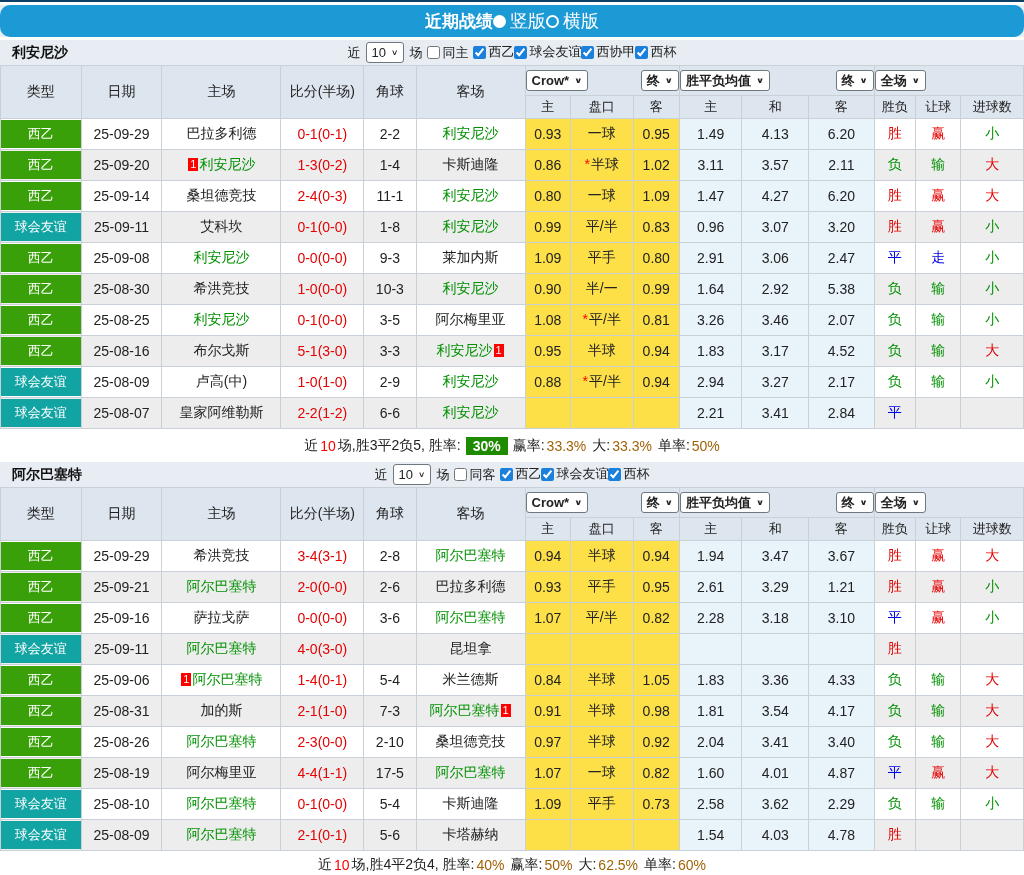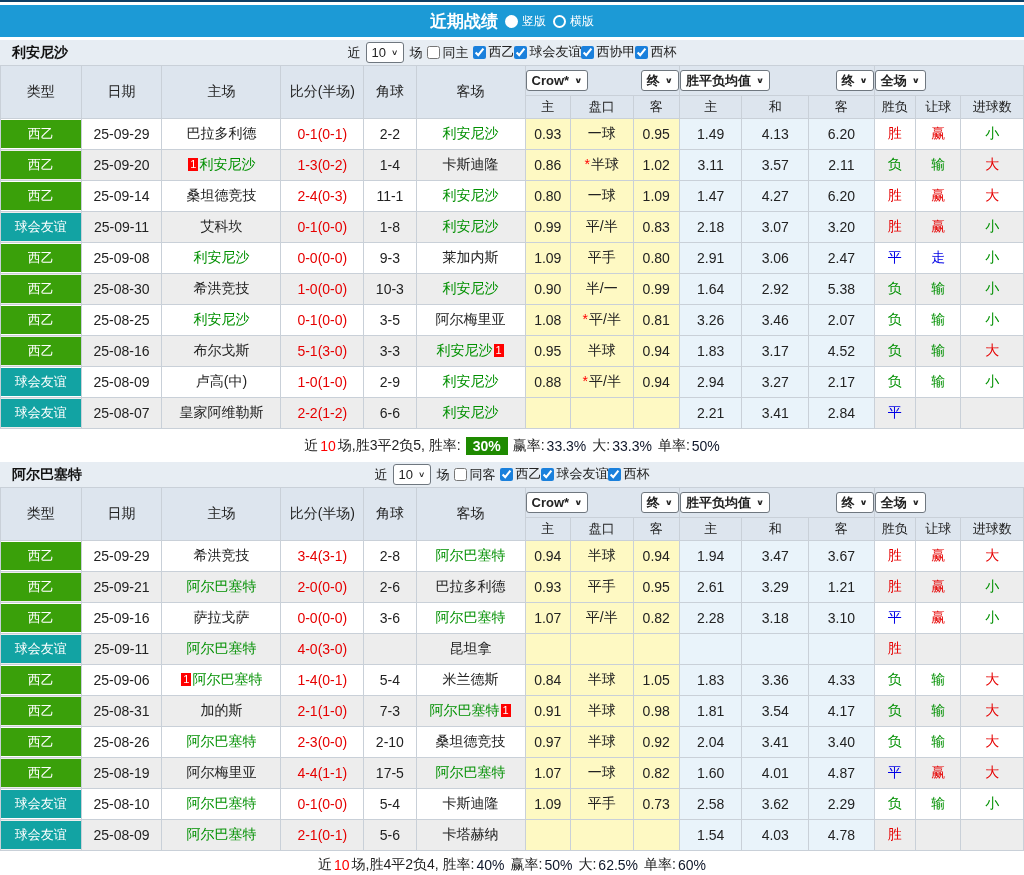--- a/index.html
+++ b/index.html
@@ -6,27 +6,27 @@
   body{
     width:1024px;height:875px;overflow:hidden;
     background:#e9eef4;color:#222;
     font-family:"Liberation Sans","DejaVu Sans",sans-serif;font-size:14px;
   }
   .top-edge{height:2px;background:#0e3f66}
   .top-white{height:3px;background:#fff}
   
   .topbar{
     height:32px;background:#1c9ad6;color:#fff;
-    display:flex;align-items:center;justify-content:center;gap:7px;
+    display:flex;align-items:center;justify-content:center;border-radius:10px;
   }
   .topbar .title{font-weight:bold;font-size:17px}
   .radio{display:inline-block;border-radius:50%;vertical-align:middle}
   .radio.filled{width:13px;height:13px;background:#fff}
   .radio.empty{width:9px;height:9px;border:2px solid #fff;background:transparent}
-  .topbar label{font-size:12px;display:inline-flex;align-items:center;gap:4px;cursor:pointer}
+  .topbar label{font-size:18px;display:inline-flex;align-items:center;gap:4px;cursor:pointer}
   .bar-gap{height:3px;background:#fff}
   
   .filter-row{
     height:25px;background:#e7edf3;position:relative;
     display:flex;align-items:center;font-size:13px;
   }
   .team-name{position:absolute;left:12px;font-weight:bold;font-size:14px;color:#111}
   .filters{margin:0 auto;display:flex;align-items:center;gap:5px}
   .filters label{display:inline-flex;align-items:center;gap:2px}
   input[type=checkbox]{width:13px;height:13px;accent-color:#1a80dc;margin:0}
@@ -46,21 +46,21 @@
     border:1px solid #c9d0d8;text-align:center;
     overflow:hidden;white-space:nowrap;padding:0;
   }
   thead th{background:#dde5ee;font-weight:normal;color:#222}
   tr.h1 th.grp{height:29px}
   tr.h2 th{height:22px;font-size:13px}
   .grp-inner{display:flex;align-items:center;justify-content:space-between;gap:8px}
   tbody td{height:30px}
   tr.odd td{background:#fff}
   tr.even td{background:#ededed}
-  tr.odd td.cream,tr.even td.cream{background:#fef9c3}
+  tr.odd td.cream,tr.even td.cream{background:#fde047}
   tr.odd td.avg,tr.even td.avg{background:#e9f3fa}
   td.type{background:#fff;padding:1px 0}
   .type-badge{display:block;height:28px;line-height:28px;color:#fff;font-size:13px}
   .type-badge.grn{background:#3aa00a}
   .type-badge.teal{background:#12a3a3}
   .score-main,.score-half{color:#e60000}
   .team-green{color:#009000;cursor:pointer}
   .team-plain{color:#222;cursor:pointer}
   .one-badge{
     display:inline-block;background:#f00;color:#fff;font-size:11px;
@@ -71,21 +71,21 @@
   .c-green{color:#009000}
   .c-blue{color:#0000e6}
   
   .summary{
     background:#fff;display:flex;align-items:center;justify-content:center;
     gap:2px;font-size:14px;
   }
   .summary.s1{height:33px}
   .summary.s2{height:28px}
   .red-num{color:#f00}
-  .blue-num{color:#0f172a}
+  .blue-num{color:#a16207}
   .rate-badge{background:#1e8a00;color:#fff;font-weight:bold;padding:1px 7px;margin:0 3px}
 </style>
 </head>
 <body>
 
 <div class="top-edge"></div>
 <div class="top-white"></div>
 
 <div class="topbar">
   <span class="title">近期战绩</span>
@@ -263,21 +263,21 @@
           <span class="type-badge teal">球会友谊</span>
         </td>
         <td>25-09-11</td>
         <td><span class="team-plain">艾科坎</span></td>
         <td><span class="score-main">0-1</span><span class="score-half">(0-0)</span></td>
         <td>1-8</td>
         <td><span class="team-green">利安尼沙</span></td>
         <td class="cream">0.99</td>
         <td class="cream">平/半</td>
         <td class="cream">0.83</td>
-        <td class="avg">2.18</td>
+        <td class="avg">0.96</td>
         <td class="avg">3.07</td>
         <td class="avg">3.20</td>
         <td class="c-red">胜</td>
         <td class="c-red">赢</td>
         <td class="c-green">小</td>
       </tr>
       <tr class="odd">
         <td class="type">
           <span class="type-badge grn">西乙</span>
         </td>

